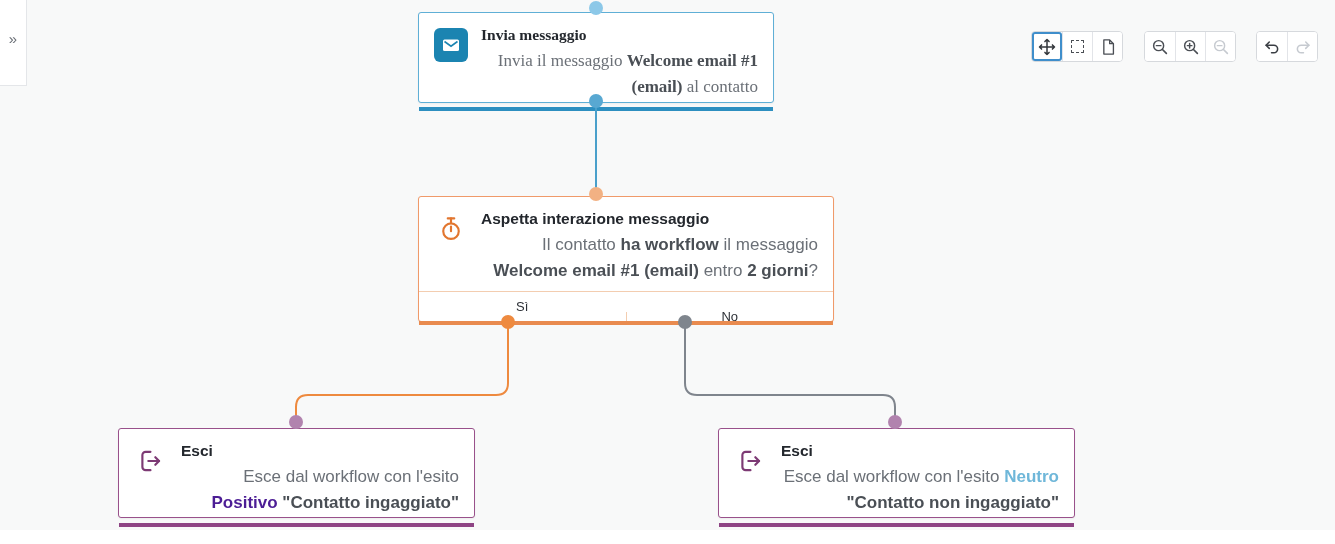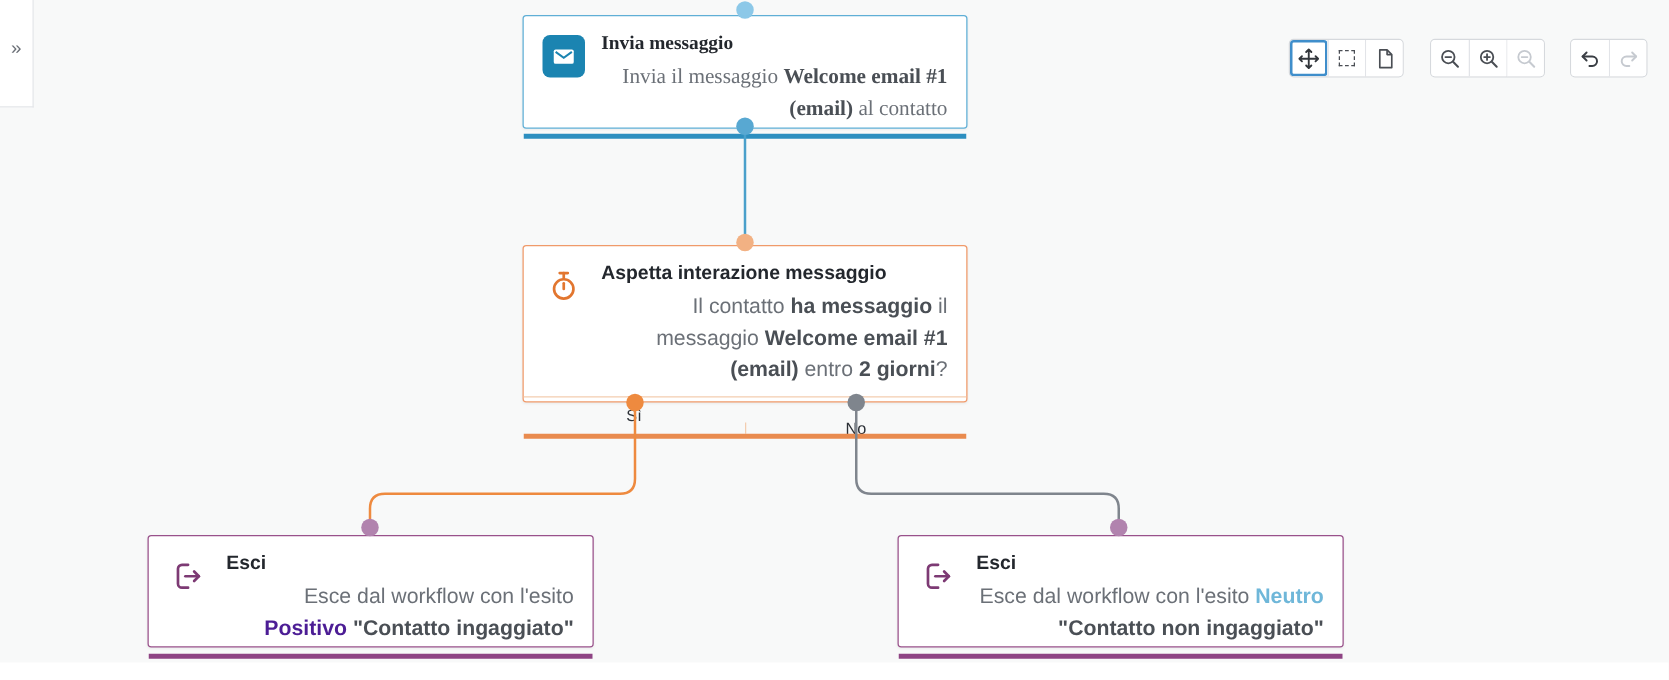--- a/index.html
+++ b/index.html
@@ -138,33 +138,33 @@
         </svg>
       </span>
       <div class="ntext">
         <div class="ntitle">Invia messaggio</div>
         <div class="nbody"><span>Invia il messaggio </span><b>Welcome email #1 (email)</b><span> al contatto</span></div>
       </div>
     </div>
     <div class="nbar"></div>
   </div>
 
-  <div class="node node-orange" style="left:418px; top:196px; width:356px; height:126px;">
+  <div class="node node-orange" style="left:418px; top:196px; width:416px; height:126px;">
     <div class="nhead">
       <span class="nicon">
         <svg width="28" height="28" viewBox="0 0 26 26">
           <circle cx="13" cy="15" r="7.2" fill="none" stroke="#e2762f" stroke-width="2"></circle>
           <path d="M13 15 V10.8" stroke="#e2762f" stroke-width="2" stroke-linecap="round"></path>
           <path d="M10 3.2 h6" stroke="#e2762f" stroke-width="2" stroke-linecap="round"></path>
           <path d="M13 3.2 v3.6" stroke="#e2762f" stroke-width="2" stroke-linecap="round"></path>
         </svg>
       </span>
       <div class="ntext">
         <div class="ntitle">Aspetta interazione messaggio</div>
-        <div class="nbody"><span>Il contatto </span><b>ha messaggio</b><span> il messaggio </span><b>Welcome email #1 (email)</b><span> entro </span><b>2 giorni</b><span>?</span></div>
+        <div class="nbody"><span>Il contatto </span><b>ha workflow</b><span> il messaggio </span><b>Welcome email #1 (email)</b><span> entro </span><b>2 giorni</b><span>?</span></div>
       </div>
     </div>
     <div class="branches">
       <div class="branch">Sì</div>
       <div class="branch">No</div>
     </div>
     <div class="nbar"></div>
   </div>
 
   <div class="node node-purple" style="left:118px; top:428px; width:357px; height:90px;">

